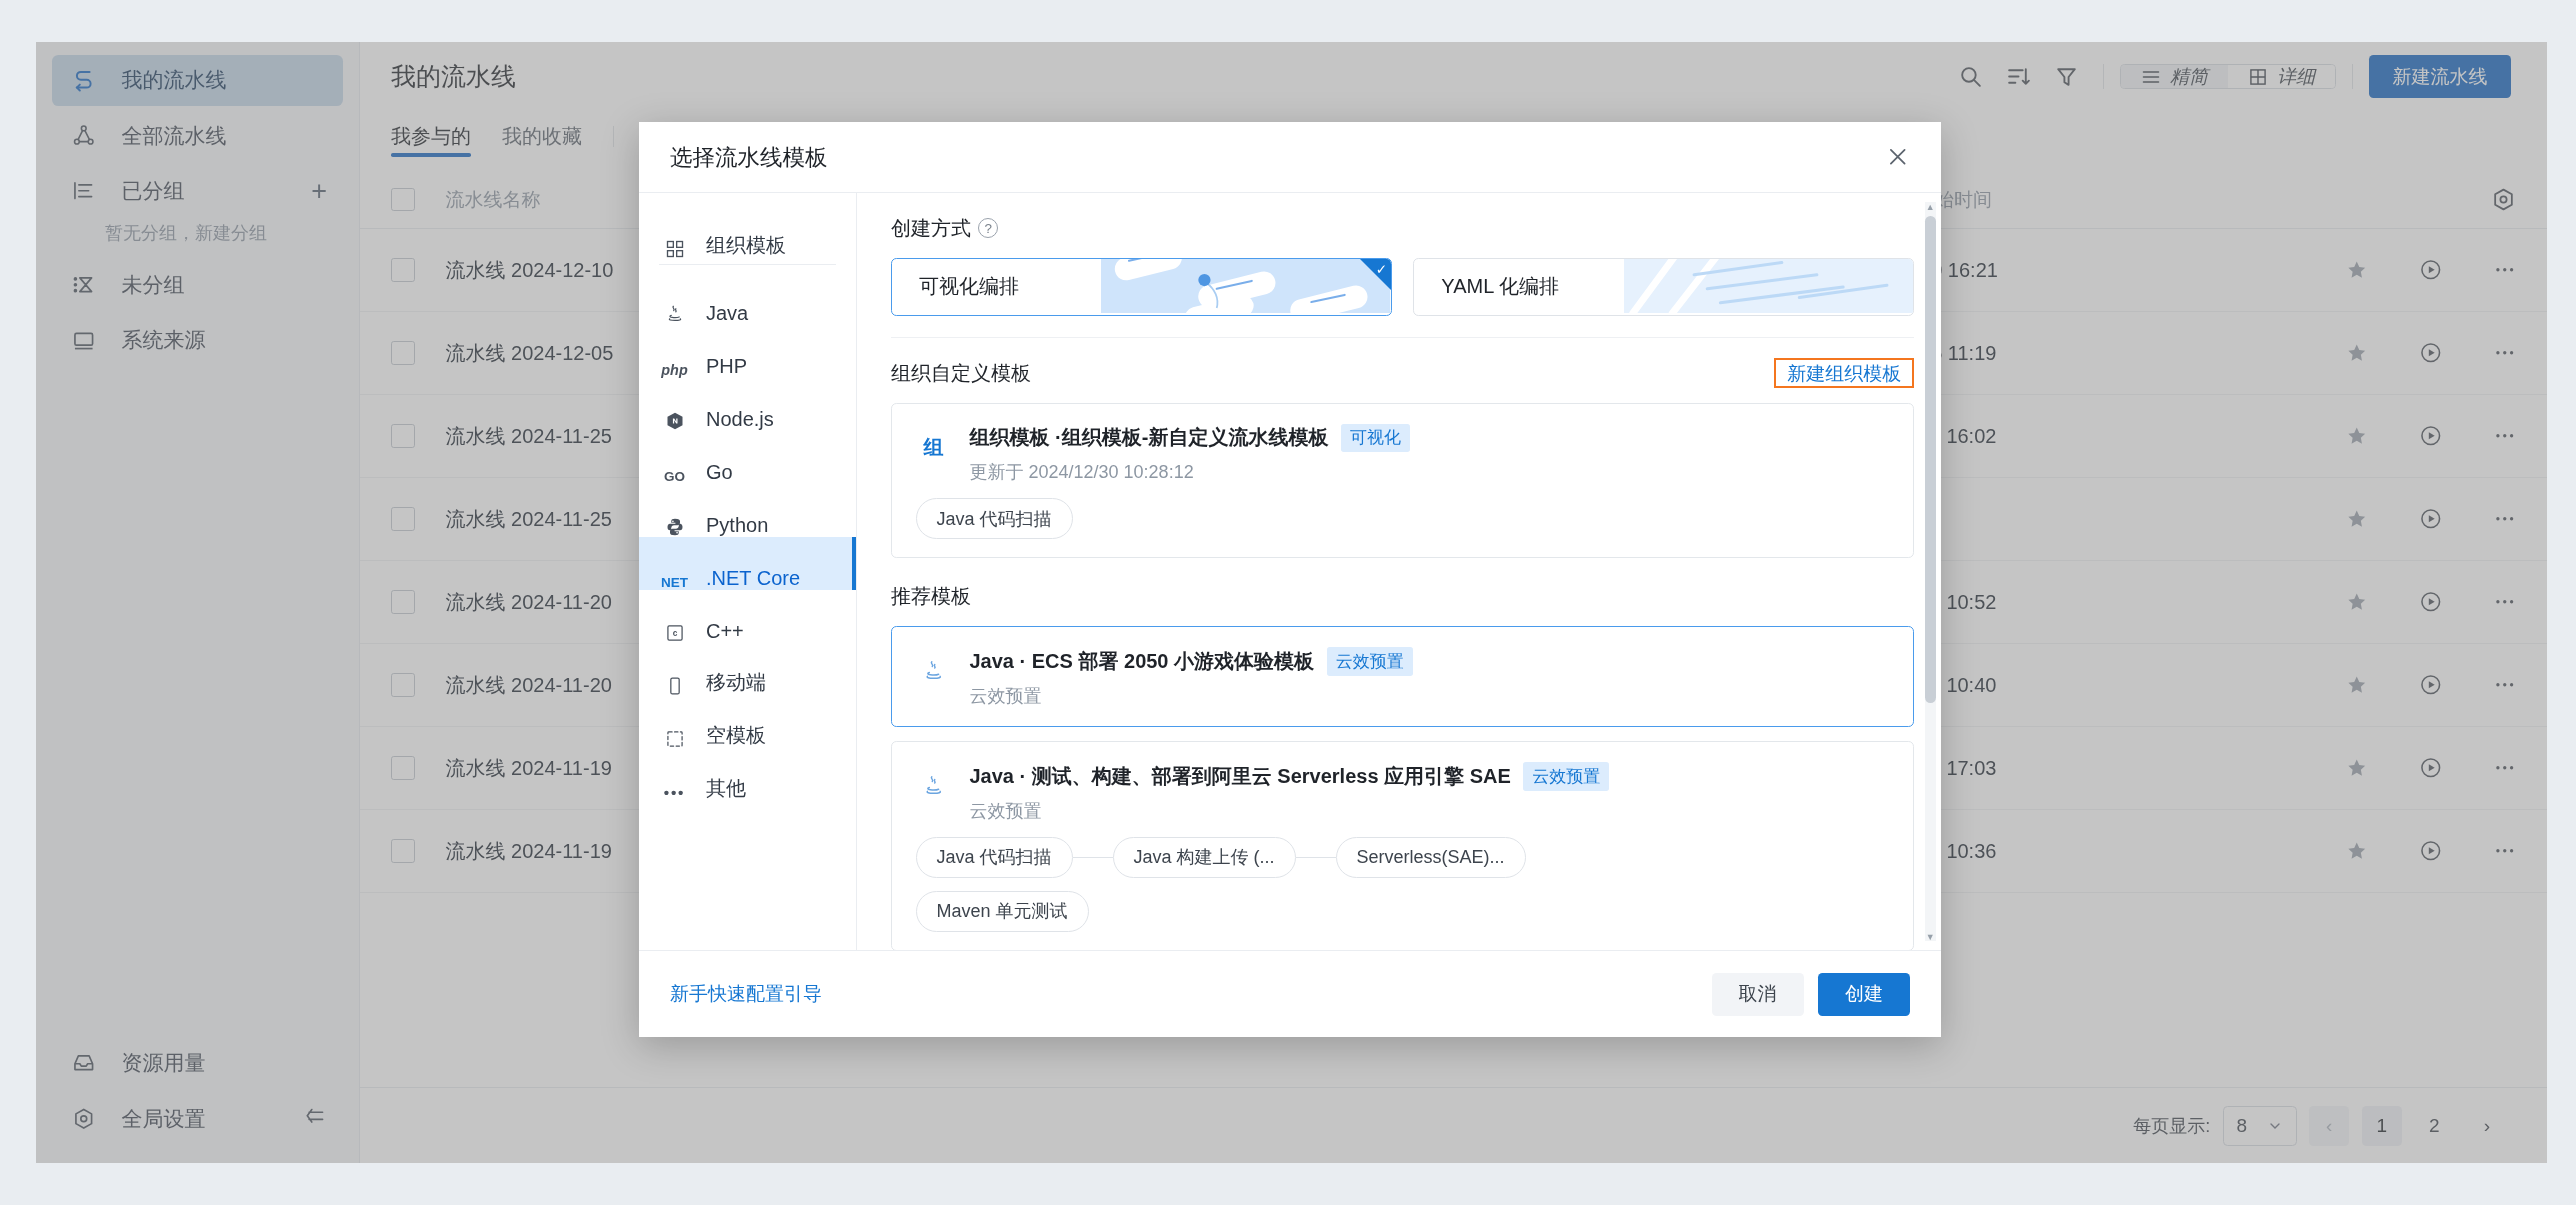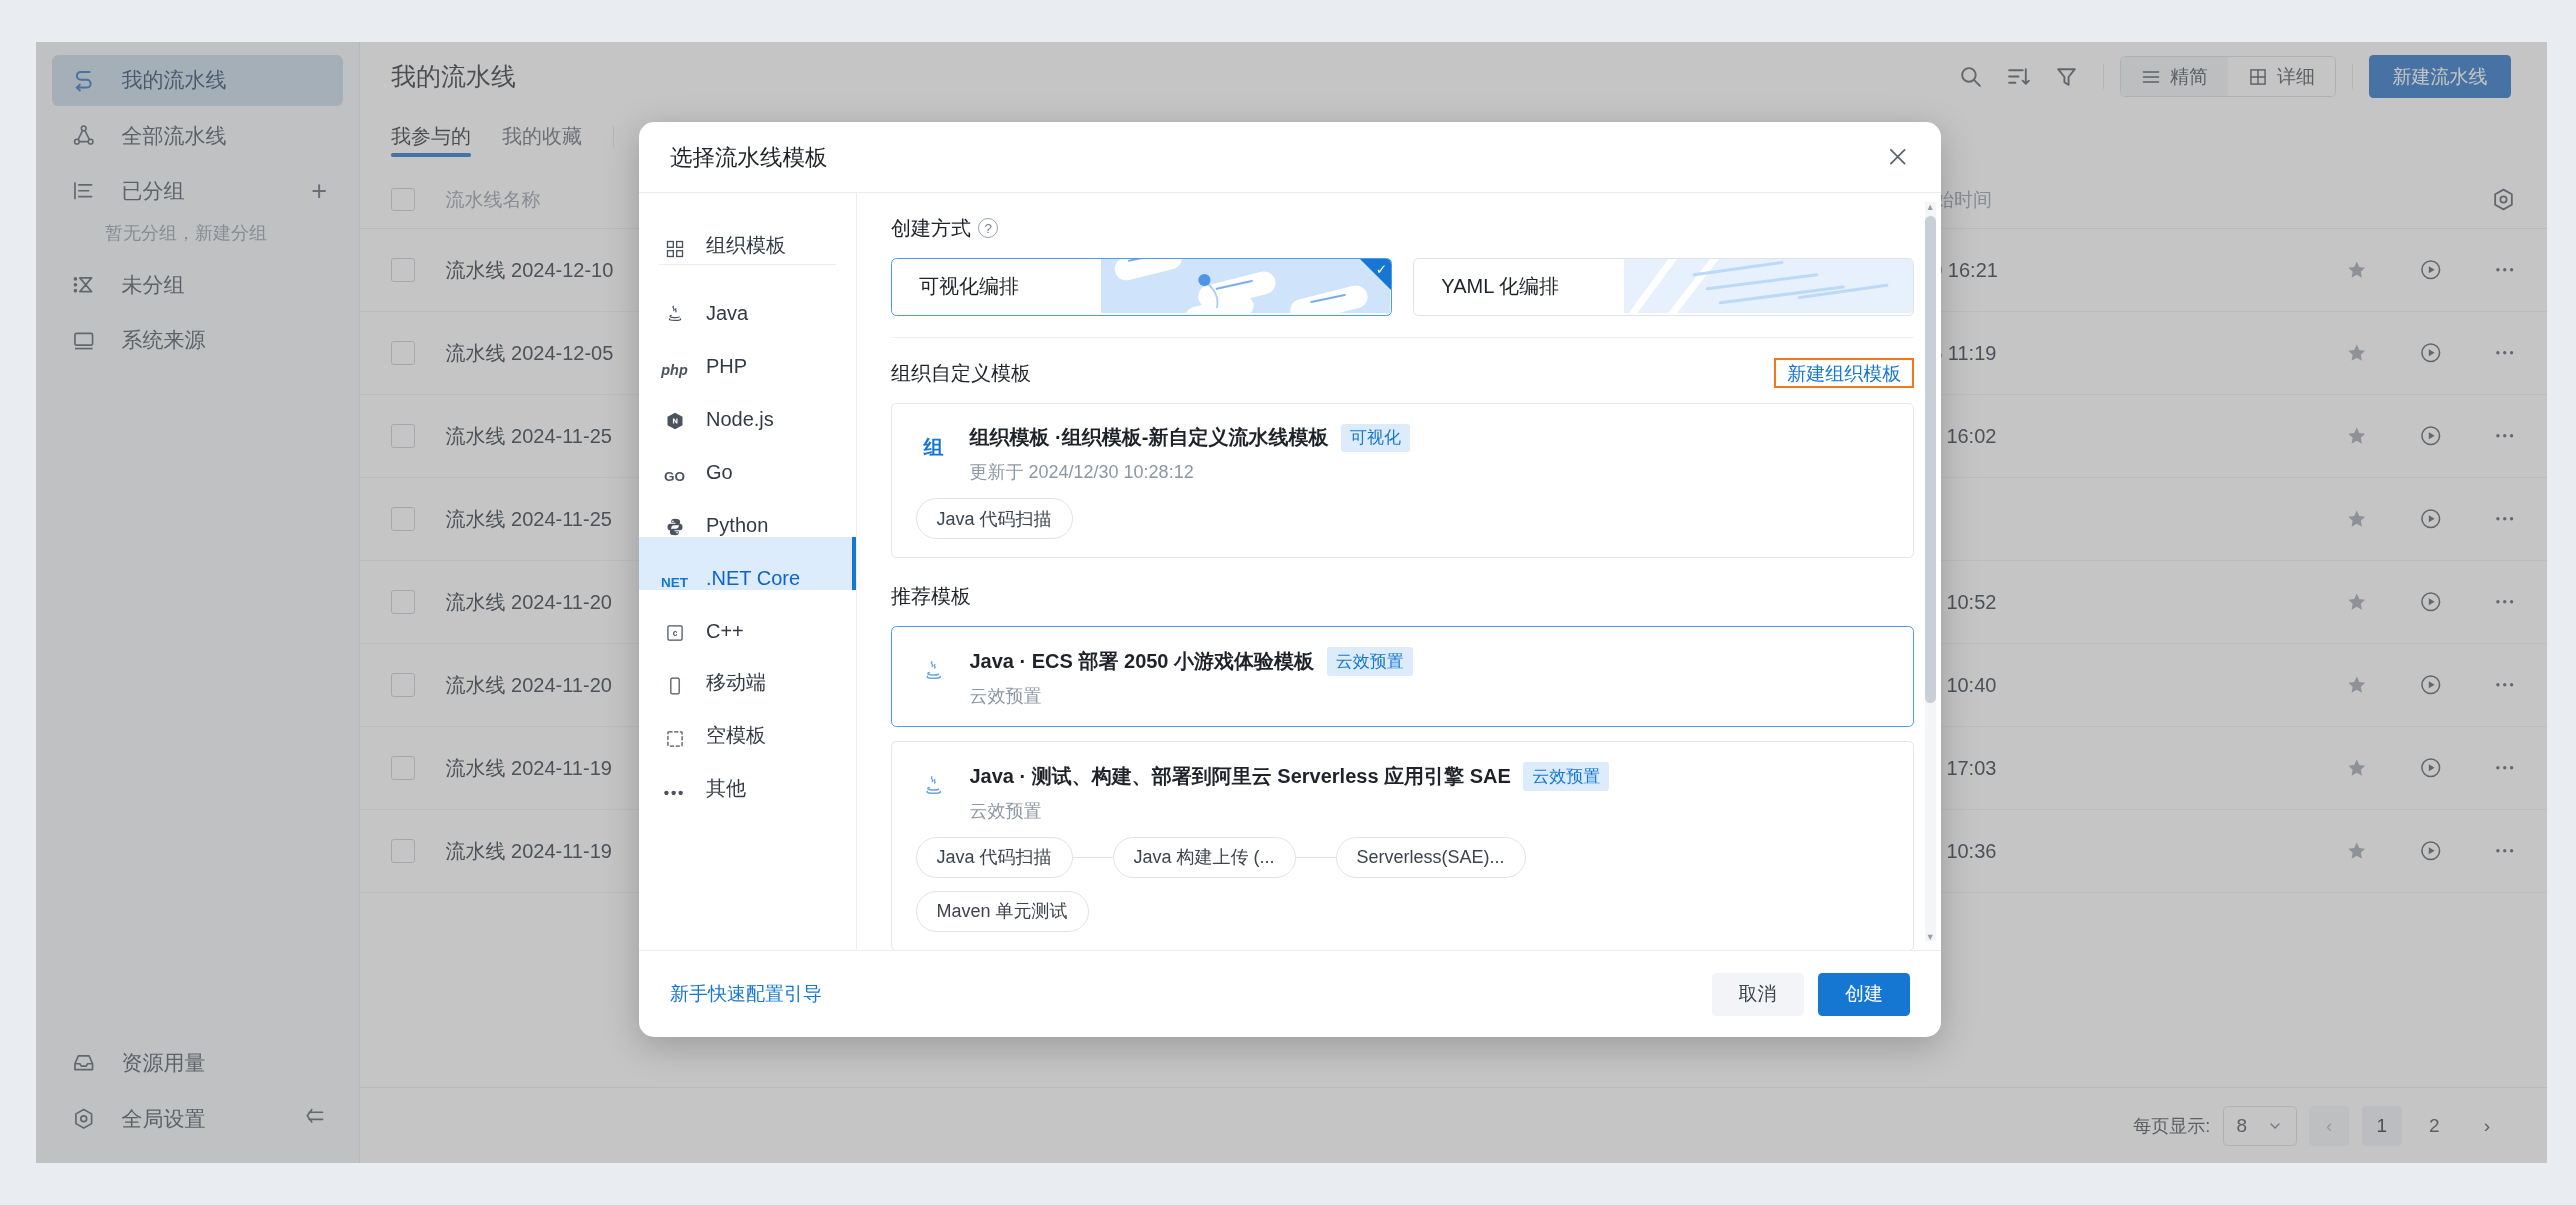--- a/index.html
+++ b/index.html
@@ -77,21 +77,21 @@
   }
   .page-title { font-size: 25px; color: #1f2329; font-weight: 400; }
   .head-right { margin-left: auto; display: flex; align-items: center; gap: 0; }
   .ic-btn {
     width: 41px; height: 41px; display: flex; align-items: center; justify-content: center;
     cursor: pointer; color: #4a5159; margin-left: 7.2px;
   }
   .head-divider { width: 0.9px; height: 25px; background: #dfe3e8; margin: 0 16px; }
   .seg {
     display: flex; align-items: flex-end; border: 0.9px solid #d7dce2;
-    border-radius: 4.5px; overflow: hidden; height: 41px;
+    border-radius: 4.5px; overflow: hidden; height: 25px; font-style: italic;
   }
   .seg-item {
     display: flex; align-items: center; gap: 9px;
     padding: 0 20px; height: 100%; font-size: 19px; color: #3d444d;
     cursor: pointer; background: #fff;
   }
   .seg-item.active { background: #f0f3f6; }
   .btn-primary {
     background: #1667c2; color: #fff; border: none; border-radius: 4.5px;
     height: 43px; padding: 0 23.5px; font-size: 19px; cursor: pointer;
@@ -160,21 +160,21 @@
   }
   .pg-btn.cur { background: #eef1f5; color: #1f2329; }
   .pg-btn.dis { background: #f2f4f7; color: #aab2bc; }
 
   
   .modal {
     position: absolute;
     left: 639px; top: 122px;
     width: 1302px; height: 915px;
     background: #fff;
-    border-radius: 15px;
+    border-radius: 0;
     box-shadow: 0 9px 36px rgba(0,0,0,0.22);
     z-index: 100;
     display: flex; flex-direction: column;
     overflow: hidden;
   }
   .modal-head {
     height: 70px; display: flex; align-items: center;
     padding: 0 31px; position: relative; flex: 0 0 70px;
   }
   .modal-title { font-size: 22.5px; color: #1f2329; }

